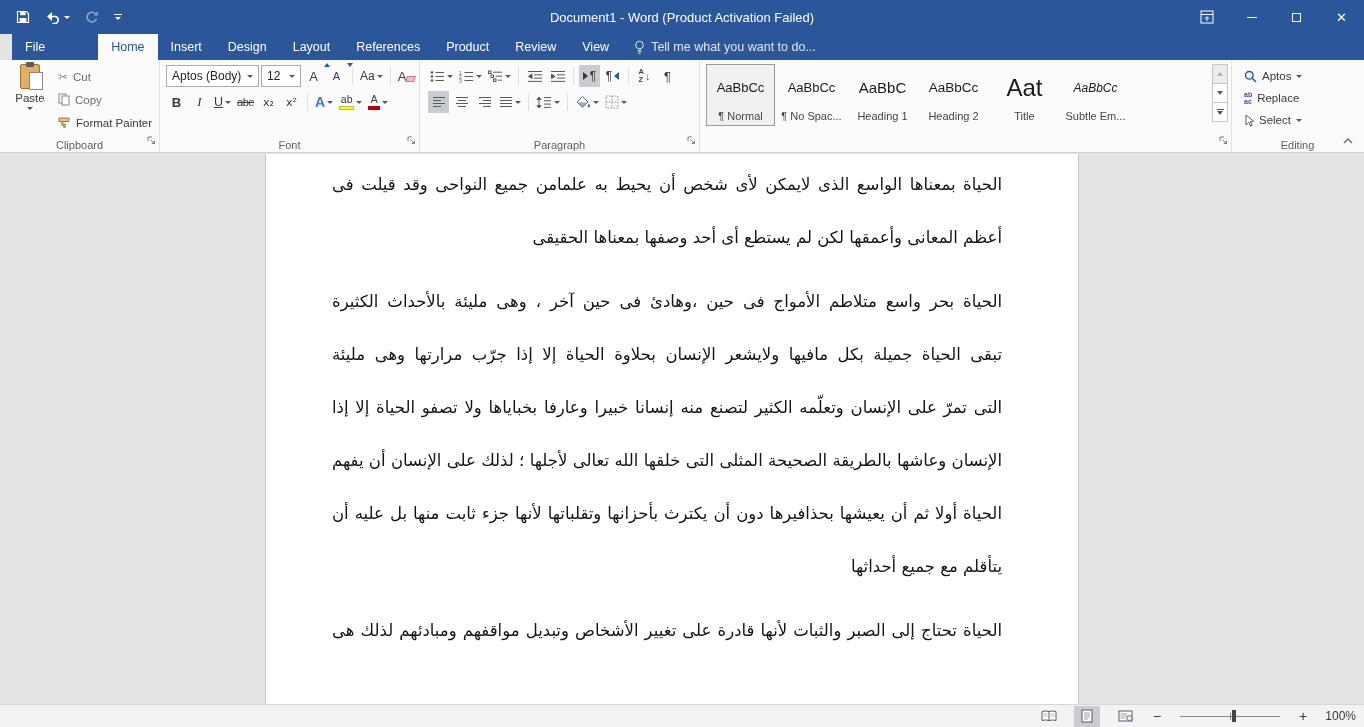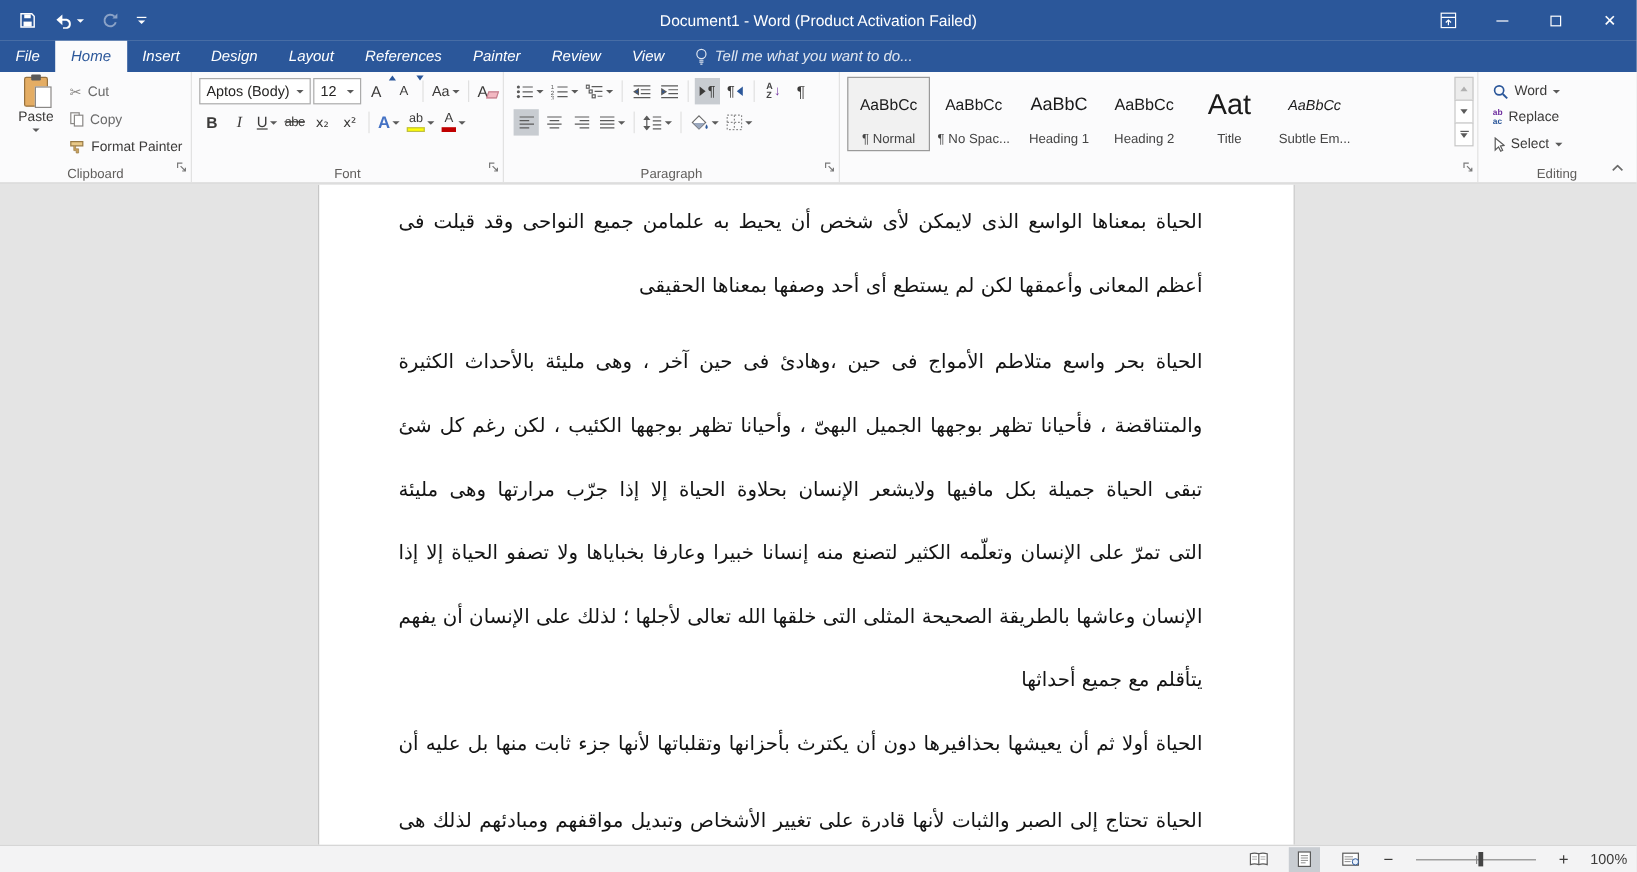--- a/index.html
+++ b/index.html
@@ -10,23 +10,23 @@
   .titlebar { position:absolute; top:0; left:0; right:0; height:34px; background:#2b579a; display:flex; align-items:center; color:#fff; }
   .qat { display:flex; align-items:center; gap:15px; padding-left:16px; z-index:2; }
   .qat-btn { display:flex; align-items:center; gap:3px; }
   .win-title { position:absolute; left:0; right:0; top:0; height:34px; display:flex; align-items:center; justify-content:center; font-size:13px; }
   .win-controls { margin-left:auto; display:flex; height:100%; z-index:2; }
   .win-btn { width:45px; height:100%; display:flex; align-items:center; justify-content:center; font-size:13px; }
   .dash { width:10px; height:1px; background:#fff; }
   .maxbox { width:9px; height:9px; border:1px solid #fff; }
 
   
-  .tabrow { position:absolute; top:34px; left:0; right:0; height:26px; background:#2b579a; display:flex; align-items:stretch; color:#fff; font-size:12.5px;font-style:italic; }
+  .tabrow { position:absolute; top:34px; left:12px; right:0; height:26px; background:#2b579a; display:flex; align-items:stretch; color:#fff; font-size:12.5px; }
   .tab { padding:0 13px; display:flex; align-items:center; }
-  .tab.active { background:#fbfbfc; color:#2b579a; }
+  .tab.active { background:#fbfbfc; color:#2b579a;margin-left:40px; }
   .tellme { display:flex; align-items:center; gap:6px; padding:0 12px; color:rgba(255,255,255,.85); }
   .tab-right { margin-left:auto; display:flex; align-items:stretch; }
   .signin { display:flex; align-items:center; padding:0 16px; }
   .share-btn { background:#1f4e79; display:flex; align-items:center; gap:7px; padding:0 14px; }
 
   
   .ribbon { position:absolute; top:60px; left:0; right:0; height:93px; background:#fbfbfc; border-bottom:1px solid #cfcfcf; display:flex; }
   .group { position:relative; height:100%; border-right:1px solid #e2e2e2; flex:none; }
   .group-label { position:absolute; bottom:1px; left:0; right:0; text-align:center; font-size:11px; color:#605e5c; }
   .launcher { position:absolute; bottom:3px; right:3px; }
@@ -169,21 +169,21 @@
   </div>
 </div>
 
 <div class="tabrow">
   <span class="tab">File</span>
   <span class="tab active">Home</span>
   <span class="tab">Insert</span>
   <span class="tab">Design</span>
   <span class="tab">Layout</span>
   <span class="tab">References</span>
-  <span class="tab">Painter</span>
+  <span class="tab">Product</span>
   <span class="tab">Review</span>
   <span class="tab">View</span>
   <span class="tellme">
     <svg width="11" height="15" viewBox="0 0 11 15">
         <circle cx="5.5" cy="5" r="3.8" fill="none" stroke="rgba(255,255,255,.85)"></circle>
         <path d="M3.8 10.2 h3.4 M3.8 11.8 h3.4 M4.6 13.4 h1.8" stroke="rgba(255,255,255,.85)" fill="none"></path>
       </svg>
     <span>Tell me what you want to do...</span>
   </span>
 </div>
@@ -481,21 +481,21 @@
         </svg>
     </span>
   </div>
 
   <div class="group g-edit">
     <div class="ebtn" style="top:6px">
       <svg width="13" height="13" viewBox="0 0 13 13">
           <circle cx="5.3" cy="5.3" r="3.8" fill="none" stroke="#2b579a" stroke-width="1.4"></circle>
           <line x1="8.3" y1="8.3" x2="12" y2="12" stroke="#2b579a" stroke-width="1.6"></line>
         </svg>
-      <span>Word</span>
+      <span>Aptos</span>
       <span class="car"></span>
     </div>
     <div class="ebtn" style="top:28px">
       <span class="rep-ic">
           <span class="t1">ab</span>
           <span class="t2">ac</span>
         </span>
       <span>Replace</span>
     </div>
     <div class="ebtn" style="top:50px">
@@ -512,26 +512,25 @@
         </svg>
     </span>
   </div>
 </div>
 
 <div class="doc">
   <div class="page">
     <div class="dline j">الحياة بمعناها الواسع الذى لايمكن لأى شخص أن يحيط به علمامن جميع النواحى وقد قيلت فى الحياة</div>
     <div class="dline">أعظم المعانى وأعمقها لكن لم يستطع أى أحد وصفها بمعناها الحقيقى</div>
     <div class="dline j pgap">الحياة بحر واسع متلاطم الأمواج فى حين ،وهادئ فى حين آخر ، وهى مليئة بالأحداث الكثيرة</div>
-    <div class="dline j">والمتناقضة ، فأحيانا تظهر بوجهها الجميل البهىّ ، وأحيانا تظهر بوجهها الكئيب ، لكن رغم كل شئ</div>
     <div class="dline j">تبقى الحياة جميلة بكل مافيها ولايشعر الإنسان بحلاوة الحياة إلا إذا جرّب مرارتها وهى مليئة بالتجارب</div>
     <div class="dline j">التى تمرّ على الإنسان وتعلّمه الكثير لتصنع منه إنسانا خبيرا وعارفا بخباياها ولا تصفو الحياة إلا إذا أحبها</div>
     <div class="dline j">الإنسان وعاشها بالطريقة الصحيحة المثلى التى خلقها الله تعالى لأجلها ؛ لذلك على الإنسان أن يفهم معنى</div>
+    <div class="dline j">الحياة أولا  ثم أن يعيشها بحذافيرها دون أن يكترث بأحزانها وتقلباتها لأنها جزء ثابت منها بل عليه أن</div>
     <div class="dline">يتأقلم مع جميع أحداثها</div>
-    <div class="dline j">الحياة أولا  ثم أن يعيشها بحذافيرها دون أن يكترث بأحزانها وتقلباتها لأنها جزء ثابت منها بل عليه أن</div>
     <div class="dline j pgap">الحياة تحتاج إلى الصبر والثبات لأنها قادرة على تغيير الأشخاص وتبديل مواقفهم ومبادئهم  لذلك هى بمثابة</div>
   </div>
 </div>
 
 <div class="statusbar">
   <div class="sright">
     <span class="viewbtn">
       <svg width="16" height="12" viewBox="0 0 16 12">
           <path d="M1 1.5 q3.5 -1.2 7 0 q3.5 -1.2 7 0 v9 q-3.5 -1.2 -7 0 q-3.5 -1.2 -7 0 z" fill="#fff" stroke="#5a5a5a"></path>
           <line x1="8" y1="1" x2="8" y2="10.5" stroke="#5a5a5a"></line>

